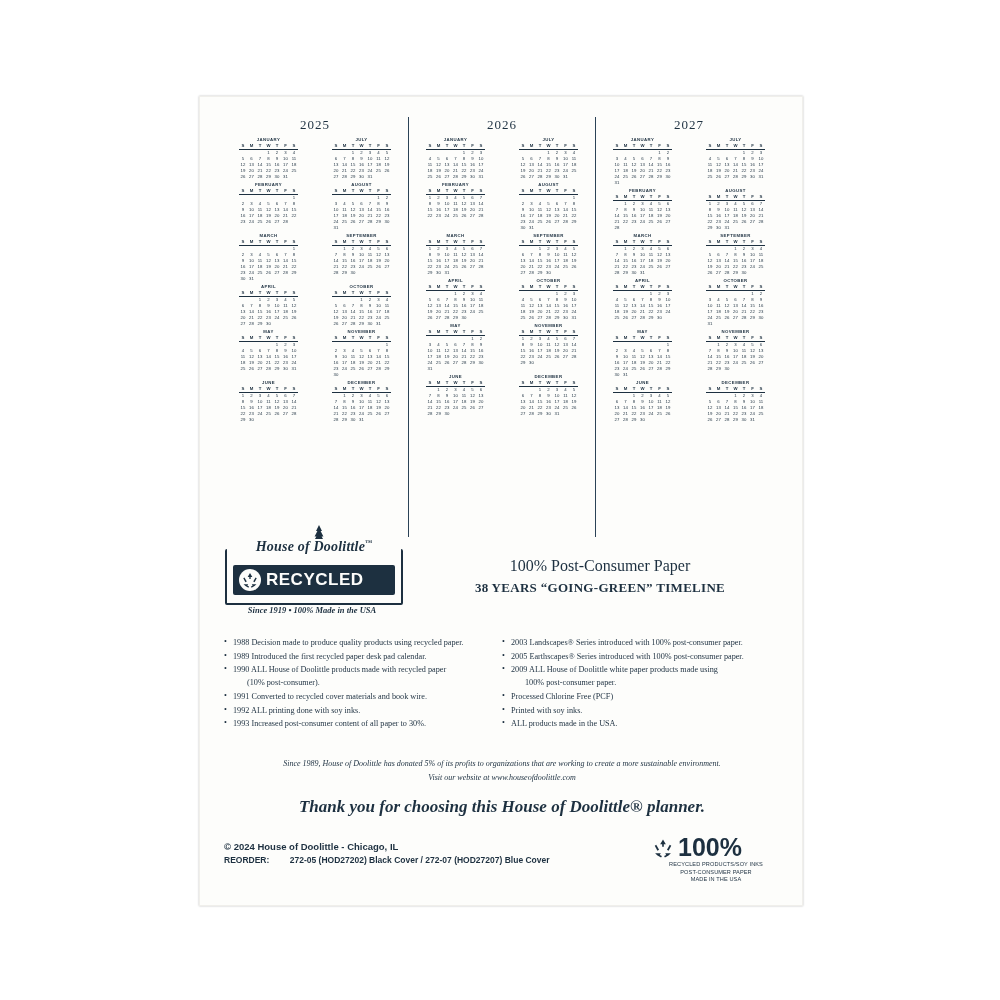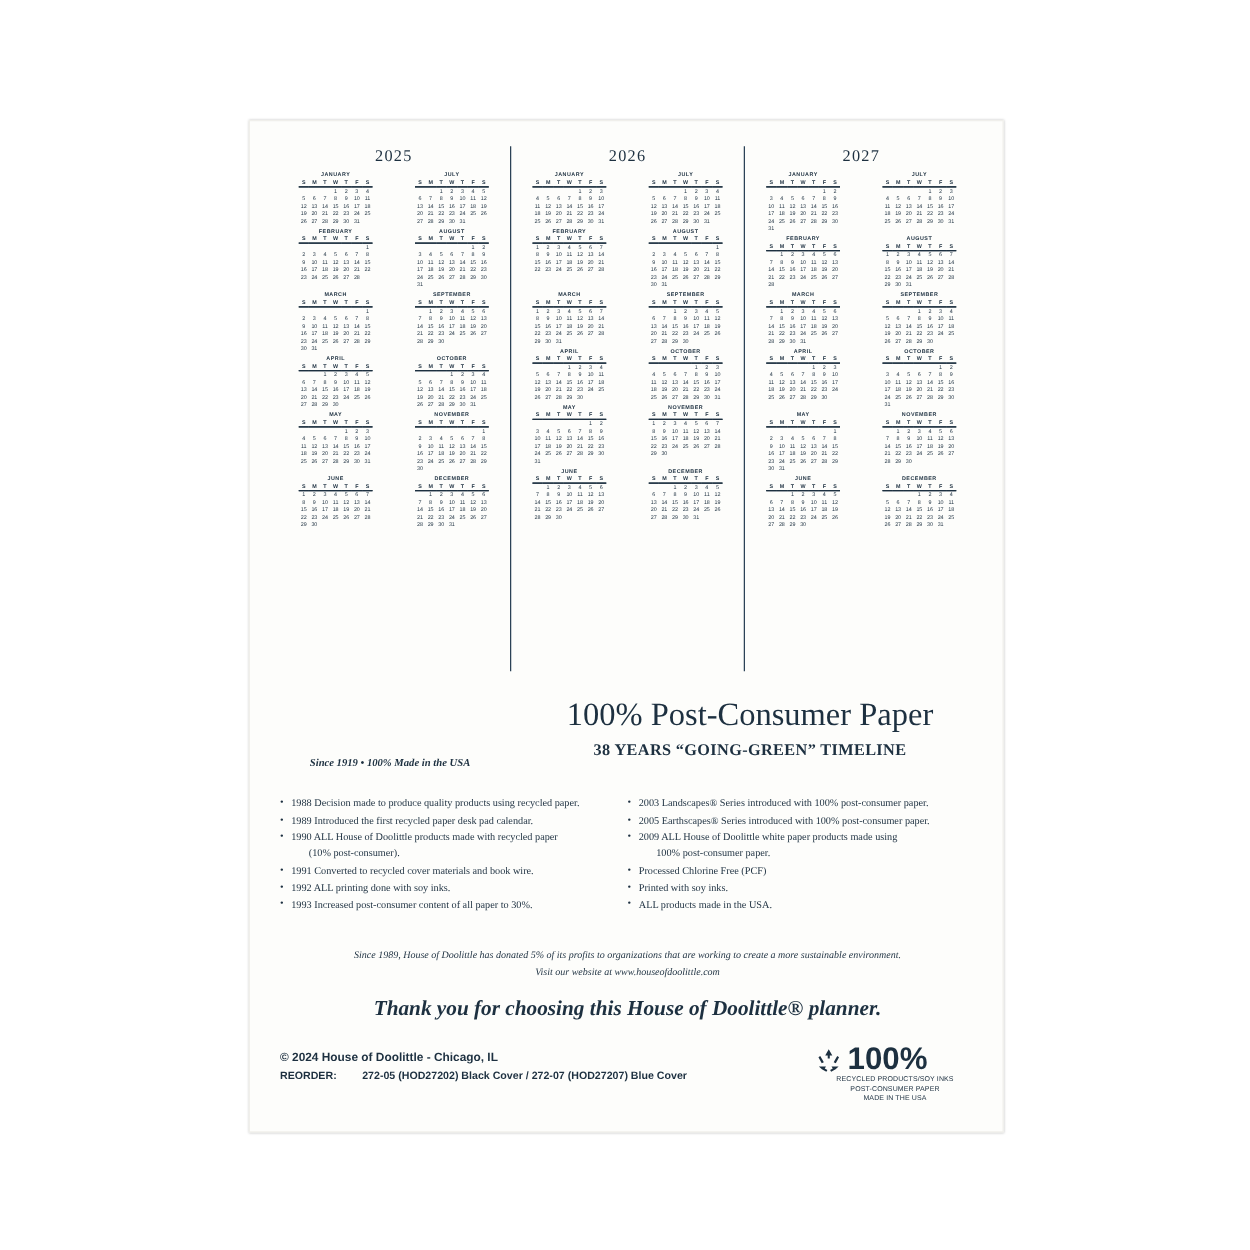--- a/index.html
+++ b/index.html
@@ -166,21 +166,21 @@
     color: #1d3040;
   }
   #headline {
     position: absolute;
     left: 196px;
     top: 12px;
     width: 364px;
     text-align: center;
   }
   #headline-main {
-    font-size: 26px;
+    font-size: 16px;
     font-family: "Liberation Serif", serif;
     color: #1d3040;
     letter-spacing: 0px;
   }
   #headline-sub {
     margin-top: 5px;
     font-size: 13px;
     font-weight: bold;
     font-family: "Liberation Serif", serif;
     color: #1d3040;
@@ -2634,20 +2634,38 @@
                     <td></td>
                   </tr>
                 </tbody>
               </table>
             </div>
           </div>
         </div>
       </div>
 
     <div id="logo-row">
+      <div id="logo-box">
+        <svg id="logo-tree" viewBox="0 0 16 20">
+          <path d="M8 0 L11 6 L9.6 6 L12.4 11.5 L10.6 11.5 L13.4 16.5 L9 16.5 L9 20 L7 20 L7 16.5 L2.6 16.5 L5.4 11.5 L3.6 11.5 L6.4 6 L5 6 Z" fill="#1d3040"></path>
+        </svg>
+        <div id="logo-script"><span>House of Doolittle</span><span style="font-size:7px;vertical-align:super">™</span></div>
+        <div id="logo-inner">
+          <span id="logo-recycle-badge">
+            <svg viewBox="0 0 24 24" width="18" height="18">
+              <path d="M12 2.6 L15.1 8 L12.9 8 L12.9 10.6 L11.1 10.6 L11.1 8 L8.9 8 Z" fill="#1d3040"></path>
+              <path d="M3.4 17.6 L9.6 17.6 L8.5 19.5 L10.8 20.8 L9.9 22.3 L6 20.1 Z" fill="#1d3040"></path>
+              <path d="M20.6 17.6 L14.4 17.6 L15.5 19.5 L13.2 20.8 L14.1 22.3 L18 20.1 Z" fill="#1d3040"></path>
+              <path d="M4.6 8.5 L7.7 13.9 L5.9 14.9 L3 9.6 Z" fill="#1d3040"></path>
+              <path d="M19.4 8.5 L16.3 13.9 L18.1 14.9 L21 9.6 Z" fill="#1d3040"></path>
+            </svg>
+          </span>
+          <span id="logo-recycled-word">RECYCLED</span>
+        </div>
+      </div>
       <div id="since">Since 1919 • 100% Made in the USA</div>
 
       <div id="headline">
         <div id="headline-main">100% Post-Consumer Paper</div>
         <div id="headline-sub">38 YEARS “GOING-GREEN” TIMELINE</div>
       </div>
     </div>
 
     <div id="timeline">
       <div class="col">

